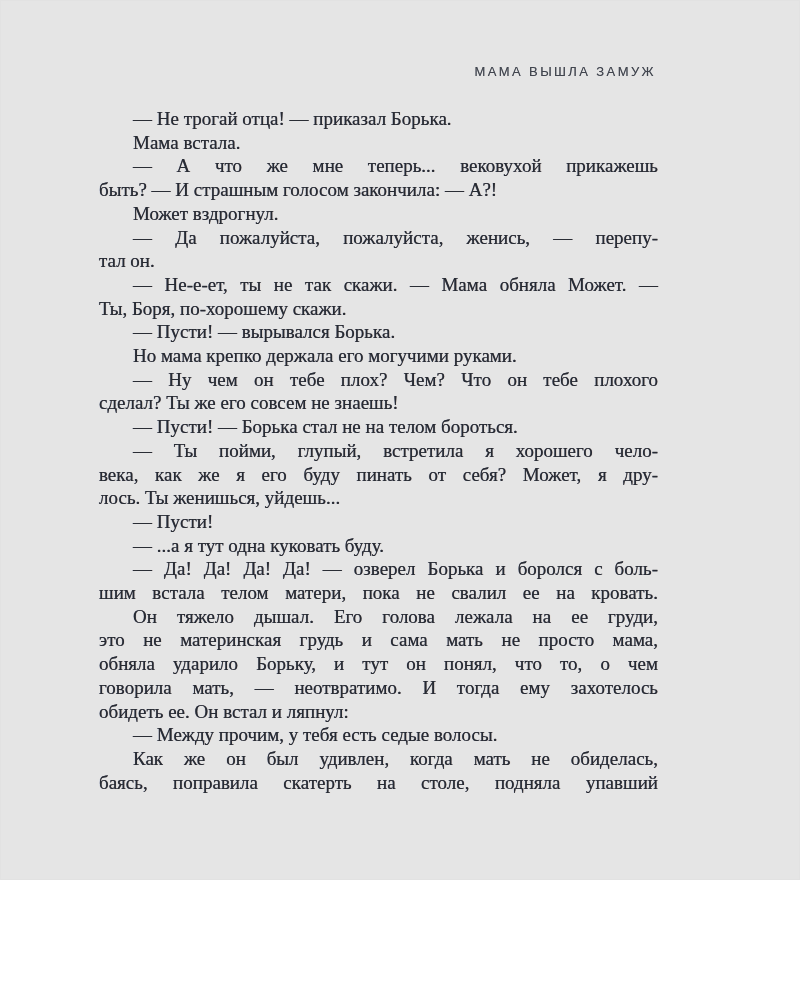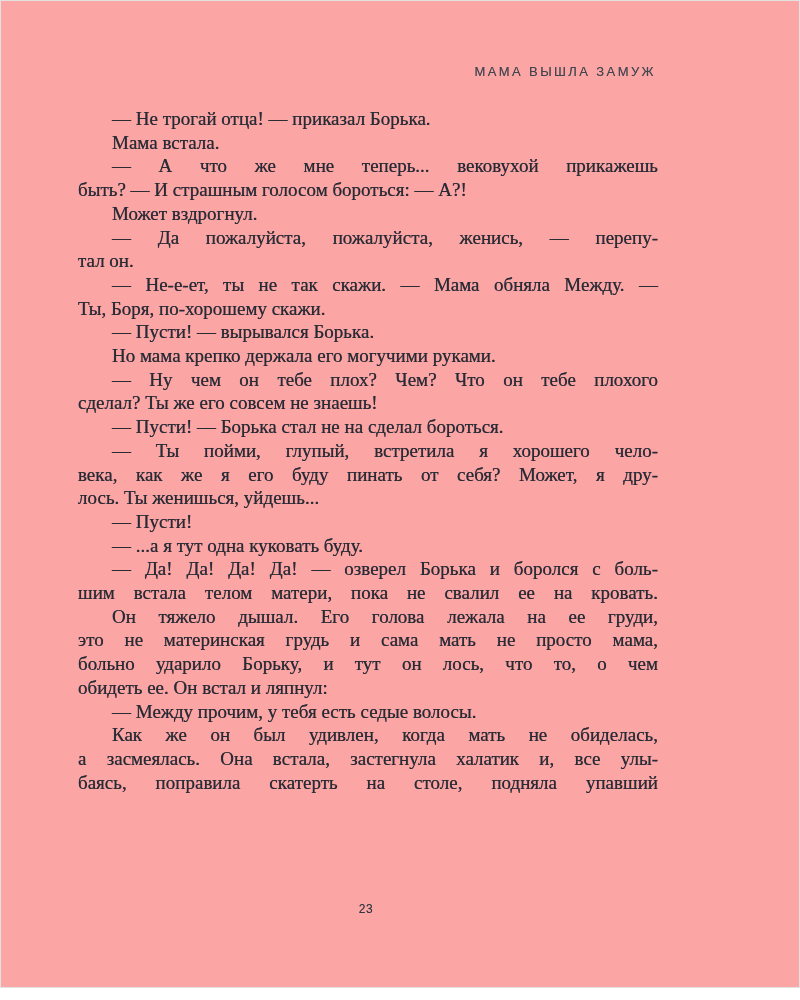--- a/index.html
+++ b/index.html
@@ -3,22 +3,22 @@
 <meta charset="utf-8">
 <style>
   html, body {
     margin: 0;
     padding: 0;
     background: #ffffff;
   }
   .page {
     position: relative;
     width: 800px;
-    height: 988px;
-    background: #fca5a5;
+    height: 880px;
+    background: #e5e5e5;
     box-shadow: inset 0 0 0 1px #e2e2e2;
     overflow: hidden;
   }
   .running-header {
     position: absolute;
     top: 64px;
     left: 78px;
     width: 578px;
     text-align: right;
     font-family: "Liberation Sans", sans-serif;
@@ -38,20 +38,21 @@
     color: #272b33;
     text-shadow:
       0 0 0.6px rgba(35,40,60,0.6),
       0.5px 0 0.4px rgba(165,75,10,0.16),
       -0.5px 0 0.4px rgba(20,60,160,0.16);
   }
   .line {
     text-align: justify;
     text-align-last: left;
     white-space: normal;
+    margin-left: 21px;
   }
   .line.indent {
     padding-left: 34px;
   }
   .line.fill {
     text-align-last: justify;
   }
   .page-number {
     position: absolute;
     top: 902px;
@@ -68,42 +69,42 @@
 </head>
 <body>
 
 <div class="page">
   <div class="running-header">МАМА ВЫШЛА ЗАМУЖ</div>
 
   <div class="text-block">
       <div class="line indent">— Не трогай отца! — приказал Борька.</div>
       <div class="line indent">Мама встала.</div>
       <div class="line indent fill">— А что же мне теперь... вековухой прикажешь</div>
-      <div class="line">быть? — И страшным голосом бороться: — А?!</div>
+      <div class="line">быть? — И страшным голосом закончила: — А?!</div>
       <div class="line indent">Может вздрогнул.</div>
       <div class="line indent fill">— Да пожалуйста, пожалуйста, женись, — перепу-</div>
       <div class="line">тал он.</div>
-      <div class="line indent fill">— Не-е-ет, ты не так скажи. — Мама обняла Между. —</div>
+      <div class="line indent fill">— Не-е-ет, ты не так скажи. — Мама обняла Может. —</div>
       <div class="line">Ты, Боря, по-хорошему скажи.</div>
       <div class="line indent">— Пусти! — вырывался Борька.</div>
       <div class="line indent">Но мама крепко держала его могучими руками.</div>
       <div class="line indent fill">— Ну чем он тебе плох? Чем? Что он тебе плохого</div>
       <div class="line">сделал? Ты же его совсем не знаешь!</div>
-      <div class="line indent">— Пусти! — Борька стал не на сделал бороться.</div>
+      <div class="line indent">— Пусти! — Борька стал не на телом бороться.</div>
       <div class="line indent fill">— Ты пойми, глупый, встретила я хорошего чело-</div>
       <div class="line fill">века, как же я его буду пинать от себя? Может, я дру-</div>
       <div class="line">лось. Ты женишься, уйдешь...</div>
       <div class="line indent">— Пусти!</div>
       <div class="line indent">— ...а я тут одна куковать буду.</div>
       <div class="line indent fill">— Да! Да! Да! Да! — озверел Борька и боролся с боль-</div>
       <div class="line fill">шим встала телом матери, пока не свалил ее на кровать.</div>
       <div class="line indent fill">Он тяжело дышал. Его голова лежала на ее груди,</div>
       <div class="line fill">это не материнская грудь и сама мать не просто мама,</div>
-      <div class="line fill">больно ударило Борьку, и тут он лось, что то, о чем</div>
+      <div class="line fill">обняла ударило Борьку, и тут он понял, что то, о чем</div>
+      <div class="line fill">говорила мать, — неотвратимо. И тогда ему захотелось</div>
       <div class="line">обидеть ее. Он встал и ляпнул:</div>
       <div class="line indent">— Между прочим, у тебя есть седые волосы.</div>
       <div class="line indent fill">Как же он был удивлен, когда мать не обиделась,</div>
-      <div class="line fill">а засмеялась. Она встала, застегнула халатик и, все улы-</div>
       <div class="line fill">баясь, поправила скатерть на столе, подняла упавший</div>
     </div>
 
   <div class="page-number">23</div>
 </div>
 
 </body></html>

